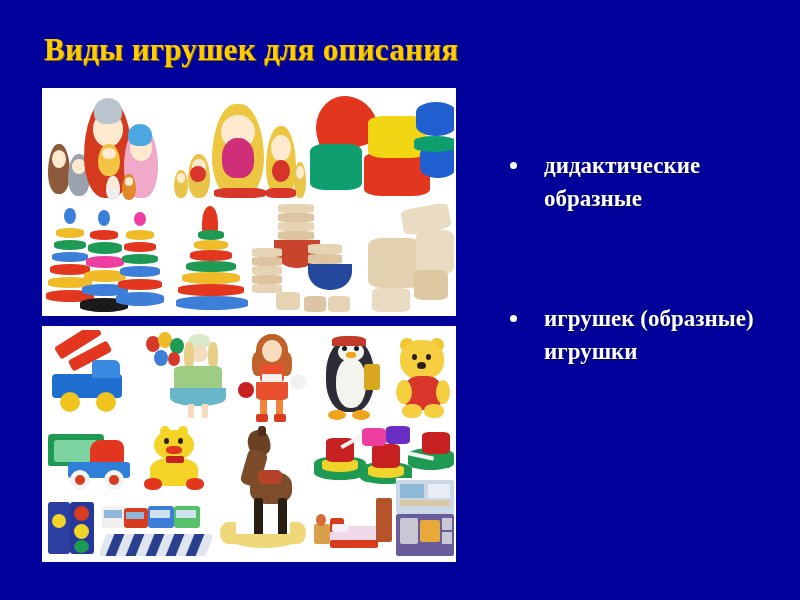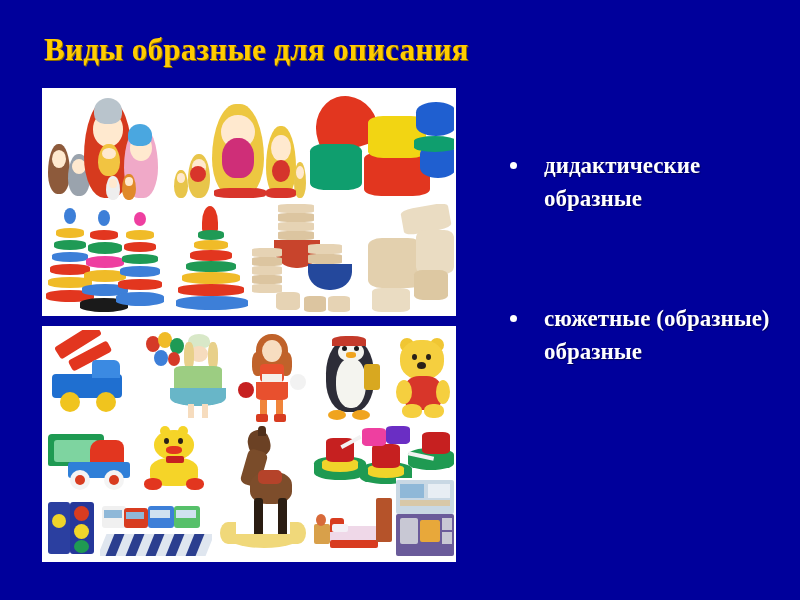--- a/index.html
+++ b/index.html
@@ -117,21 +117,21 @@
     height: 7px;
     border-radius: 50%;
     background: #ffffff;
   }
 </style>
 </head>
 <body>
 
 <div class="slide">
 
-  <div class="slide-title">Виды образные для описания</div>
+  <div class="slide-title">Виды игрушек для описания</div>
 
   <div class="panels">
 
     <div class="panel panel-top">
 
       <div class="photo" style="left:2px;top:2px;width:120px;height:110px;">
         <i class="matry" style="left:2px;top:52px;width:22px;height:50px;background:#8d5a3b;"></i>
         <i class="matry" style="left:22px;top:62px;width:22px;height:42px;background:#9aa3ad;"></i>
         <i class="matry" style="left:38px;top:8px;width:48px;height:98px;background:#d63a1e;"></i>
         <i style="left:48px;top:6px;width:28px;height:26px;border-radius:50% 50% 38% 38%;background:#b9c4cc;"></i>
@@ -404,18 +404,18 @@
 
   <div class="bullets">
 
     <div class="bullet">
       <span class="bullet-dot"></span>
       <span>дидактические образные</span>
     </div>
 
     <div class="bullet">
       <span class="bullet-dot"></span>
-      <span>сюжетные (образные) образные</span>
+      <span>игрушек (образные) игрушки</span>
     </div>
 
   </div>
 
 </div>
 
 </body></html>

